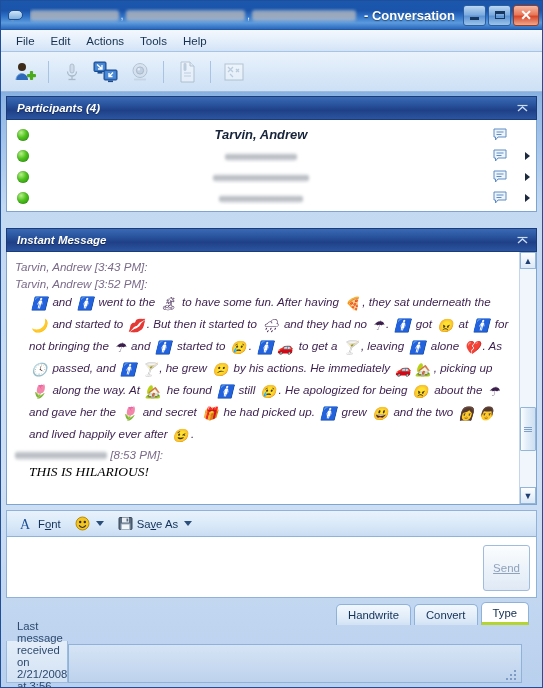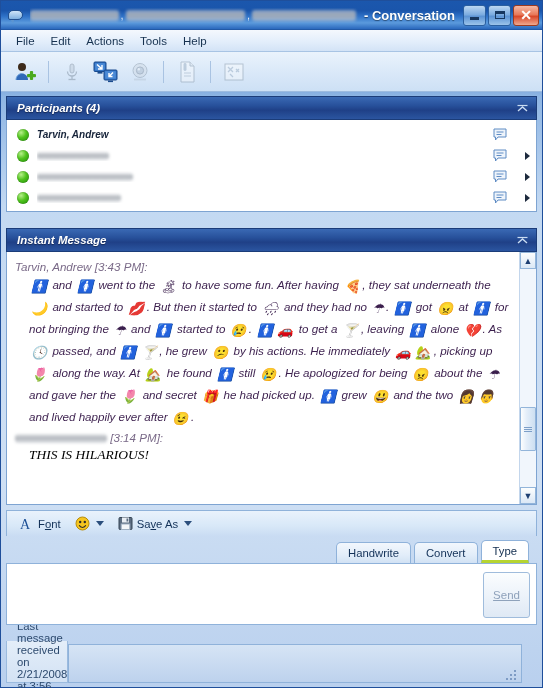--- a/index.html
+++ b/index.html
@@ -148,22 +148,22 @@
   .participant-row {
     height: 21px; display: flex; align-items: center;
     padding: 0 6px 0 10px; gap: 8px;
   }
   .status-dot {
     width: 12px; height: 12px; border-radius: 50%; flex: 0 0 12px;
     background: radial-gradient(circle at 34% 30%, #b7f08a 0%, #4fc21d 45%, #1f8c07 100%);
     box-shadow: inset 0 0 1px rgba(0,0,0,.4);
   }
   .participant-name {
-    font-size: 10px; font-weight: bold; color: #17243a;
-    flex: 1 1 auto; white-space: nowrap; overflow: hidden;
+    font-size: 13px; font-weight: bold; color: #17243a;
+    flex: 1 1 auto; white-space: nowrap; overflow: hidden; text-align: center;
   }
   .participant-name .redact { height: 8px; }
   .p-r1 { width: 72px; }
   .p-r2 { width: 96px; }
   .p-r3 { width: 84px; }
   .row-right { display: flex; align-items: center; gap: 18px; flex: 0 0 auto; }
   .arrow-right {
     width: 0; height: 0; border-top: 4px solid transparent;
     border-bottom: 4px solid transparent; border-left: 5px solid #1d2a3d;
   }
@@ -471,25 +471,26 @@
             <path d="M1.5 2.5h10" stroke="#c9dcf2" stroke-width="1.2" fill="none"></path>
             <path d="M2 8l4.5-4 4.5 4" stroke="#c9dcf2" stroke-width="1.4" fill="none"></path>
           </svg>
         </span>
       </div>
       <div id="im-body">
         <div id="im-text">
 
           <div class="msg-header">Tarvin, Andrew [3:43 PM]:</div>
 
+          <div class="msg-header">Tarvin, Andrew [3:52 PM]:</div>
           <div class="story" id="story-body"><span class="e">🚹</span> and <span class="e">🚺</span> went to the <span class="e">🏝</span> to have some fun.  After having <span class="e">🍕</span>, they sat underneath the <span class="e">🌙</span> and started to <span class="e">💋</span>.  But then it started to <span class="e">🌧</span> and they had no <span class="e">☂</span>.  <span class="e">🚺</span> got <span class="e">😠</span> at <span class="e">🚹</span> for not bringing the <span class="e">☂</span> and <span class="e">🚺</span> started to <span class="e">😢</span>.  <span class="e">🚺</span><span class="e">🚗</span> to get a <span class="e">🍸</span>, leaving <span class="e">🚹</span> alone <span class="e">💔</span>.  As <span class="e">🕓</span> passed, and <span class="e">🚹</span><span class="e">🍸</span>, he grew <span class="e">😕</span> by his actions.  He immediately <span class="e">🚗</span><span class="e">🏡</span>, picking up <span class="e">🌷</span> along the way.  At <span class="e">🏡</span> he found <span class="e">🚺</span> still <span class="e">😢</span>.  He apologized for being <span class="e">😠</span> about the <span class="e">☂</span> and gave her the <span class="e">🌷</span> and secret <span class="e">🎁</span> he had picked up.  <span class="e">🚺</span> grew <span class="e">😃</span> and the two <span class="e">👩</span><span class="e">👨</span> and lived happily ever after <span class="e">😉</span>.</div>
 
           <div class="msg-header">
             <span class="redact redact-name"></span>
-            <span>[3:14 PM]:</span>
+            <span>[8:53 PM]:</span>
           </div>
           <div class="final-msg">THIS IS HILARIOUS!</div>
 
         </div>
         <div class="vscroll">
           <div class="sb-arrow">▲</div>
           <div class="sb-track">
             <div class="sb-thumb">
               <span class="sb-grip">
                   <i></i>
@@ -524,30 +525,30 @@
           <svg width="15" height="15" viewBox="0 0 15 15">
             <rect x="1" y="1.5" width="13" height="12" rx="1" fill="#5b6c80" stroke="#374656"></rect>
             <rect x="4" y="1.5" width="7" height="5" fill="#e9eef4"></rect>
             <rect x="8.5" y="2.5" width="1.8" height="3" fill="#5b6c80"></rect>
             <rect x="3.2" y="8" width="8.6" height="5.5" fill="#f4f7fa" stroke="#9fb0c2"></rect>
           </svg>
           <span>Sa<span class="ul">v</span>e As</span>
           <span class="caret-dn"></span>
         </div>
       </div>
-      <div id="tabs-row">
-        <div class="tab">Handwrite</div>
-        <div class="tab">Convert</div>
-        <div class="tab active">Type</div>
-      </div>
       <div id="input-area">
         <div id="input-field" contenteditable="true" placeholder="" style=""></div>
         <div id="send-btn">
             <span>Send</span>
           </div>
+      </div>
+      <div id="tabs-row">
+        <div class="tab">Handwrite</div>
+        <div class="tab">Convert</div>
+        <div class="tab active">Type</div>
       </div>
     </div>
 
   </div>
 
   <div id="statusbar-outer">
     <div id="status-text-row">
       <span id="status-text">Last message received on 2/21/2008 at 3:56 PM.</span>
     </div>
     <div id="resize-bar">

